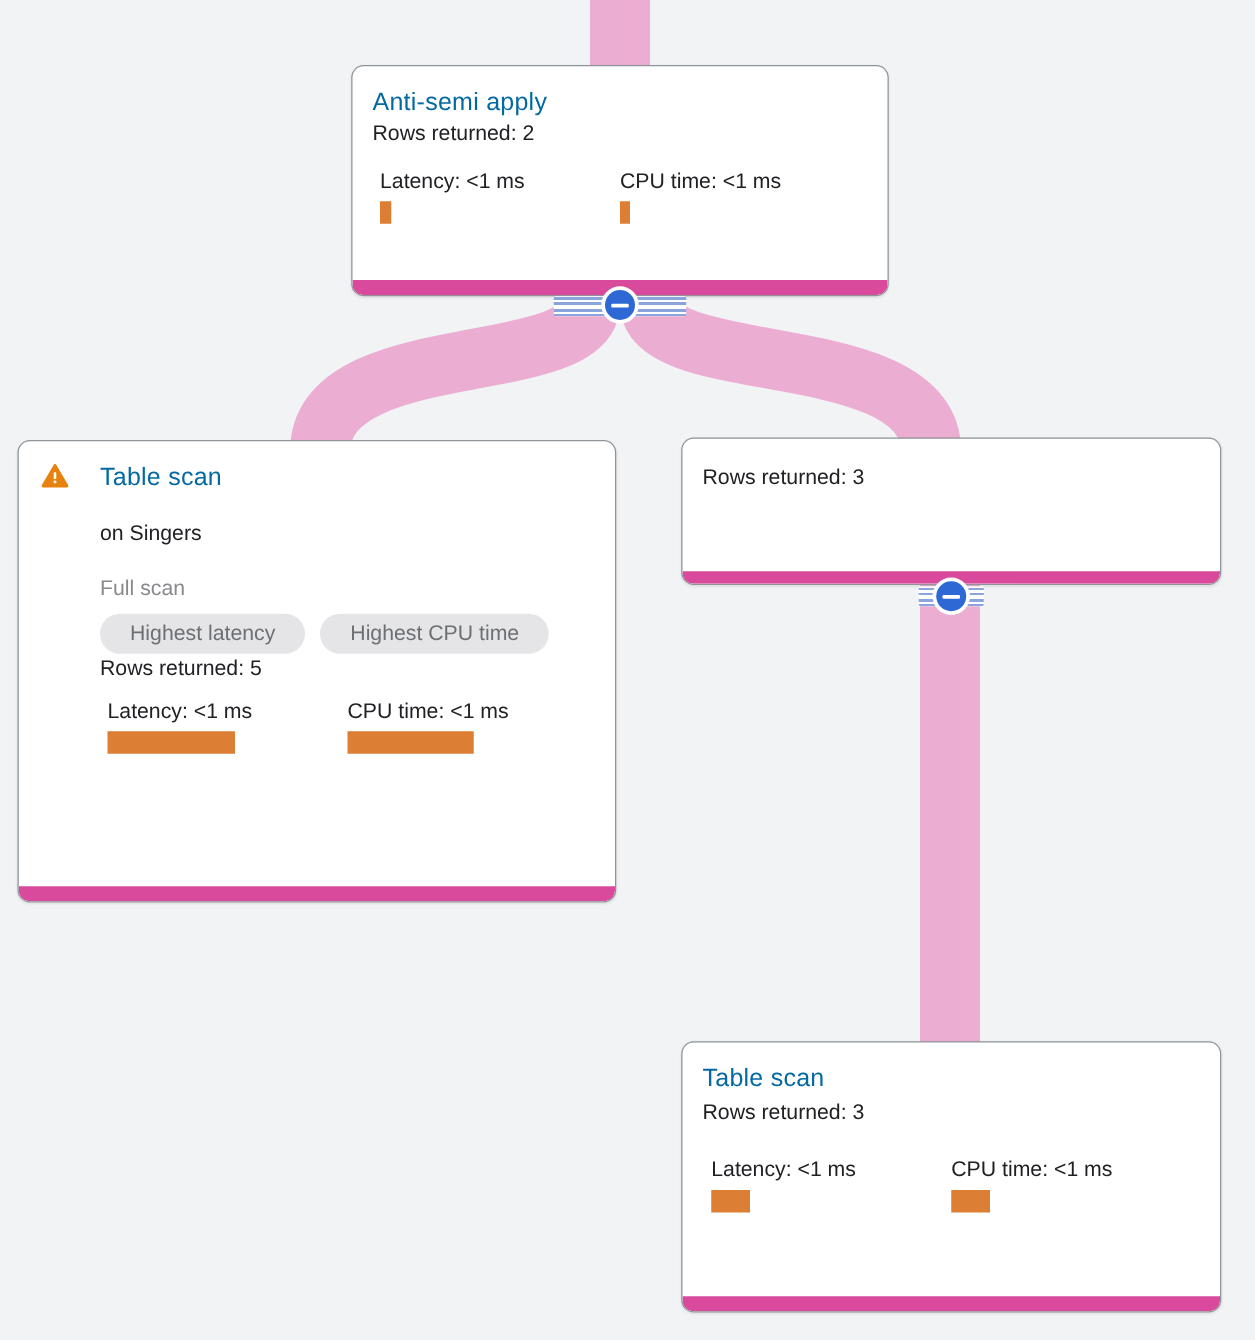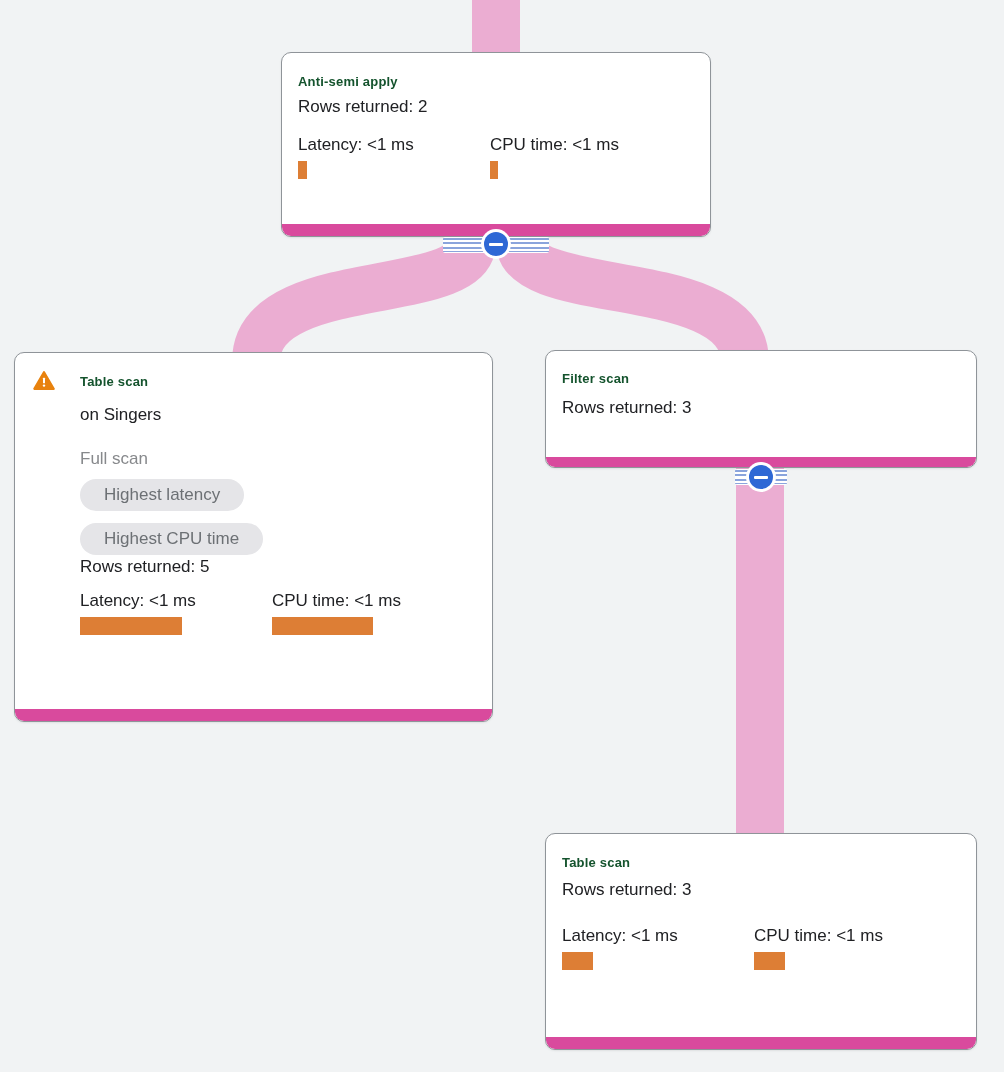--- a/index.html
+++ b/index.html
@@ -18,40 +18,40 @@
     background:#ffffff;
     border:1.5px solid #8f9499;
     border-radius:10px;
     box-sizing:border-box;
     z-index:2;
     overflow:hidden;
     box-shadow:0 1px 2px rgba(60,64,67,.1);
   }
   .card-pad{padding:16px 16px 0 16px;}
   .node-title{
-    font-size:13px;
-    font-weight:700;
+    font-size:20px;
+    font-weight:400;
     letter-spacing:.2px;
     line-height:26px;
-    color:#14532d;
+    color:#0369a1;
   }
   .node-line{font-size:17px;line-height:24px;color:#202124;}
   .node-line.muted{color:#87898c;}
-  .badges{display:flex;flex-direction:column;align-items:flex-start;gap:12px;margin-top:8px;}
+  .badges{display:flex;flex-direction:row;align-items:flex-start;gap:12px;margin-top:8px;}
   .badge{
     background:#e5e5e8;
     color:#6c7074;
     font-size:17px;
     line-height:32px;
     height:32px;
     border-radius:16px;
     padding:0 24px;
     white-space:nowrap;
   }
-  .metrics{display:flex;margin-top:14px;}
+  .metrics{display:flex;margin-top:14px;justify-content:center;}
   .metric{width:192px;}
   .metric-label{font-size:17px;line-height:24px;color:#202124;}
   .metric-bar{height:18px;background:#dd7e35;margin-top:4px;}
   .accent{
     position:absolute;left:0;right:0;bottom:0;height:12px;
     background:#d94a9d;
     border-radius:0 0 8px 8px;
   }
   .warning{position:absolute;left:18px;top:17px;width:22px;height:22px;}
   
@@ -128,21 +128,21 @@
   </div>
 
   <div class="card" id="node-singers">
     <svg class="warning" viewBox="0 0 24 24">
       <path d="M12 2.5 L22.5 20.5 H1.5 Z" fill="#e8820e" stroke="#e8820e" stroke-width="2.5" stroke-linejoin="round"></path>
       <rect x="10.9" y="8.5" width="2.2" height="6" rx="0.6" fill="#ffffff"></rect>
       <circle cx="12" cy="17" r="1.3" fill="#ffffff"></circle>
     </svg>
     <div class="card-pad">
       <div class="node-title">Table scan</div>
-      <div class="node-line" style="margin-top:8px">on Singers</div>
+      <div class="node-line" style="margin-top:20px">on Singers</div>
       <div class="node-line muted" style="margin-top:20px">Full scan</div>
       <div class="badges">
         <div class="badge">Highest latency</div>
         <div class="badge">Highest CPU time</div>
       </div>
       <div class="node-line" style="">Rows returned: 5</div>
       <div class="metrics" style="margin-top:10px">
         <div class="metric">
           <div class="metric-label">Latency: &lt;1 ms</div>
           <div class="metric-bar" style="width: 102px;"></div>
@@ -151,21 +151,20 @@
           <div class="metric-label">CPU time: &lt;1 ms</div>
           <div class="metric-bar" style="width: 101px;"></div>
         </div>
       </div>
     </div>
     <div class="accent"></div>
   </div>
 
   <div class="card" id="node-filter">
     <div class="card-pad" style="padding-top:15px">
-      <div class="node-title">Filter scan</div>
       <div class="node-line" style="margin-top:4px">Rows returned: 3</div>
     </div>
     <div class="accent" style="height:10px"></div>
   </div>
 
   <div class="rail" id="rail-filter"></div>
   <div class="collapse-btn" id="btn-filter">
     <div class="minus"></div>
   </div>
 

